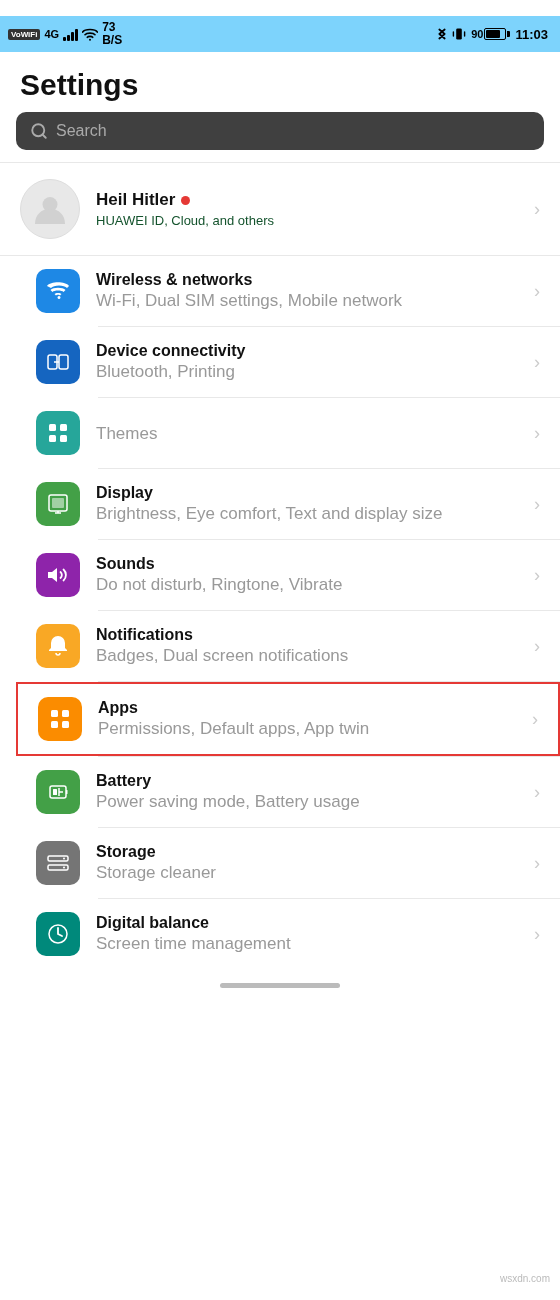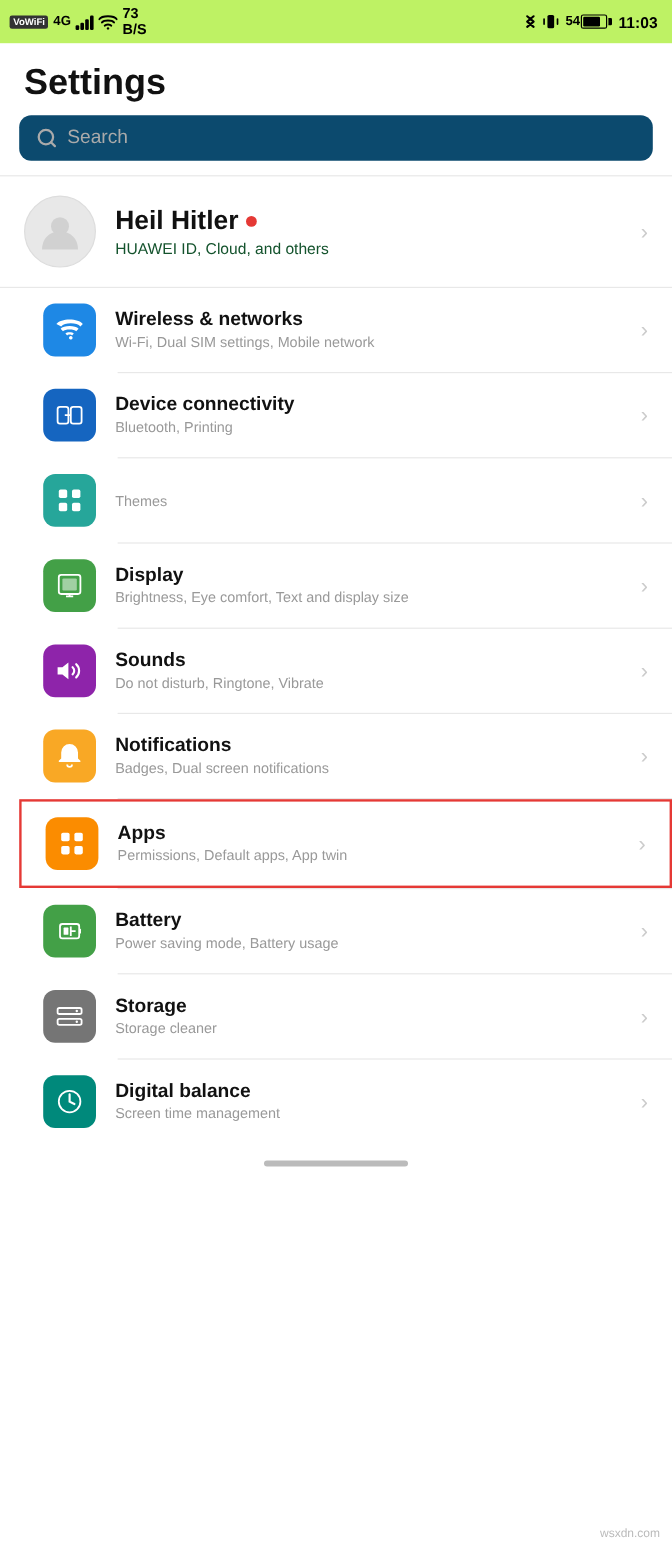--- a/index.html
+++ b/index.html
@@ -9,25 +9,26 @@
       background: #fff;
       font-family: -apple-system, 'Helvetica Neue', Arial, sans-serif;
       position: relative;
       overflow-x: hidden;
     }
 
     
     .status-bar {
       width: 100%;
       height: 36px;
-      background: #bef264;
+      background: #7dd3fc;
       display: flex;
       align-items: center;
       justify-content: space-between;
       padding: 0 12px 0 8px;
+      margin-top: 16px;
     }
     .status-left {
       display: flex;
       align-items: center;
       gap: 4px;
       font-size: 11px;
       font-weight: 600;
       color: #000;
     }
     .status-right {
@@ -89,21 +90,21 @@
     .page-title {
       padding: 16px 20px 10px 20px;
       font-size: 30px;
       font-weight: 700;
       color: #111;
     }
 
     
     .search-bar {
       margin: 0 16px 12px 16px;
-      background: #0c4a6e;
+      background: #404040;
       border-radius: 10px;
       display: flex;
       align-items: center;
       padding: 10px 14px;
       gap: 8px;
     }
     .search-bar .search-icon-svg {
       color: #999;
       flex-shrink: 0;
     }
@@ -143,21 +144,21 @@
       justify-content: center;
       border: 1px solid #ddd;
     }
     .avatar-circle svg {
       opacity: 0.5;
     }
     .profile-info {
       flex: 1;
     }
     .profile-name {
-      font-size: 22px;
+      font-size: 17px;
       font-weight: 700;
       color: #111;
       display: flex;
       align-items: center;
       gap: 6px;
     }
     .online-dot {
       width: 9px;
       height: 9px;
       border-radius: 50%;
@@ -203,21 +204,21 @@
     }
     .item-text {
       flex: 1;
     }
     .item-title {
       font-size: 16px;
       font-weight: 600;
       color: #111;
     }
     .item-sub {
-      font-size: 12px;
+      font-size: 17px;
       color: #999;
       margin-top: 2px;
     }
 
     
     .settings-item.highlighted {
       border: 2.5px solid #e53935;
     }
 
     
@@ -276,21 +277,21 @@
     <svg width="10" height="16" viewBox="0 0 10 18" fill="none" stroke="#000" stroke-width="2" stroke-linecap="round" stroke-linejoin="round">
       <path d="M2 4l6 5-6 5M8 4l-6 5 6 5"></path>
     </svg>
 
     <svg width="14" height="16" viewBox="0 0 20 20" fill="#000">
       <rect x="6" y="2" width="8" height="16" rx="2"></rect>
       <rect x="1" y="6" width="2" height="8" rx="1"></rect>
       <rect x="17" y="6" width="2" height="8" rx="1"></rect>
     </svg>
     <div class="battery-icon">
-      <span style="font-size:11px;font-weight:600;">54</span>
+      <span style="font-size:11px;font-weight:600;">90</span>
       <div class="battery-body">
         <div class="battery-fill"></div>
       </div>
       <div class="battery-tip"></div>
     </div>
     <span style="font-size:13px;font-weight:600;">11:03</span>
   </div>
 </div>
 
 <div class="page-title">Settings</div>

